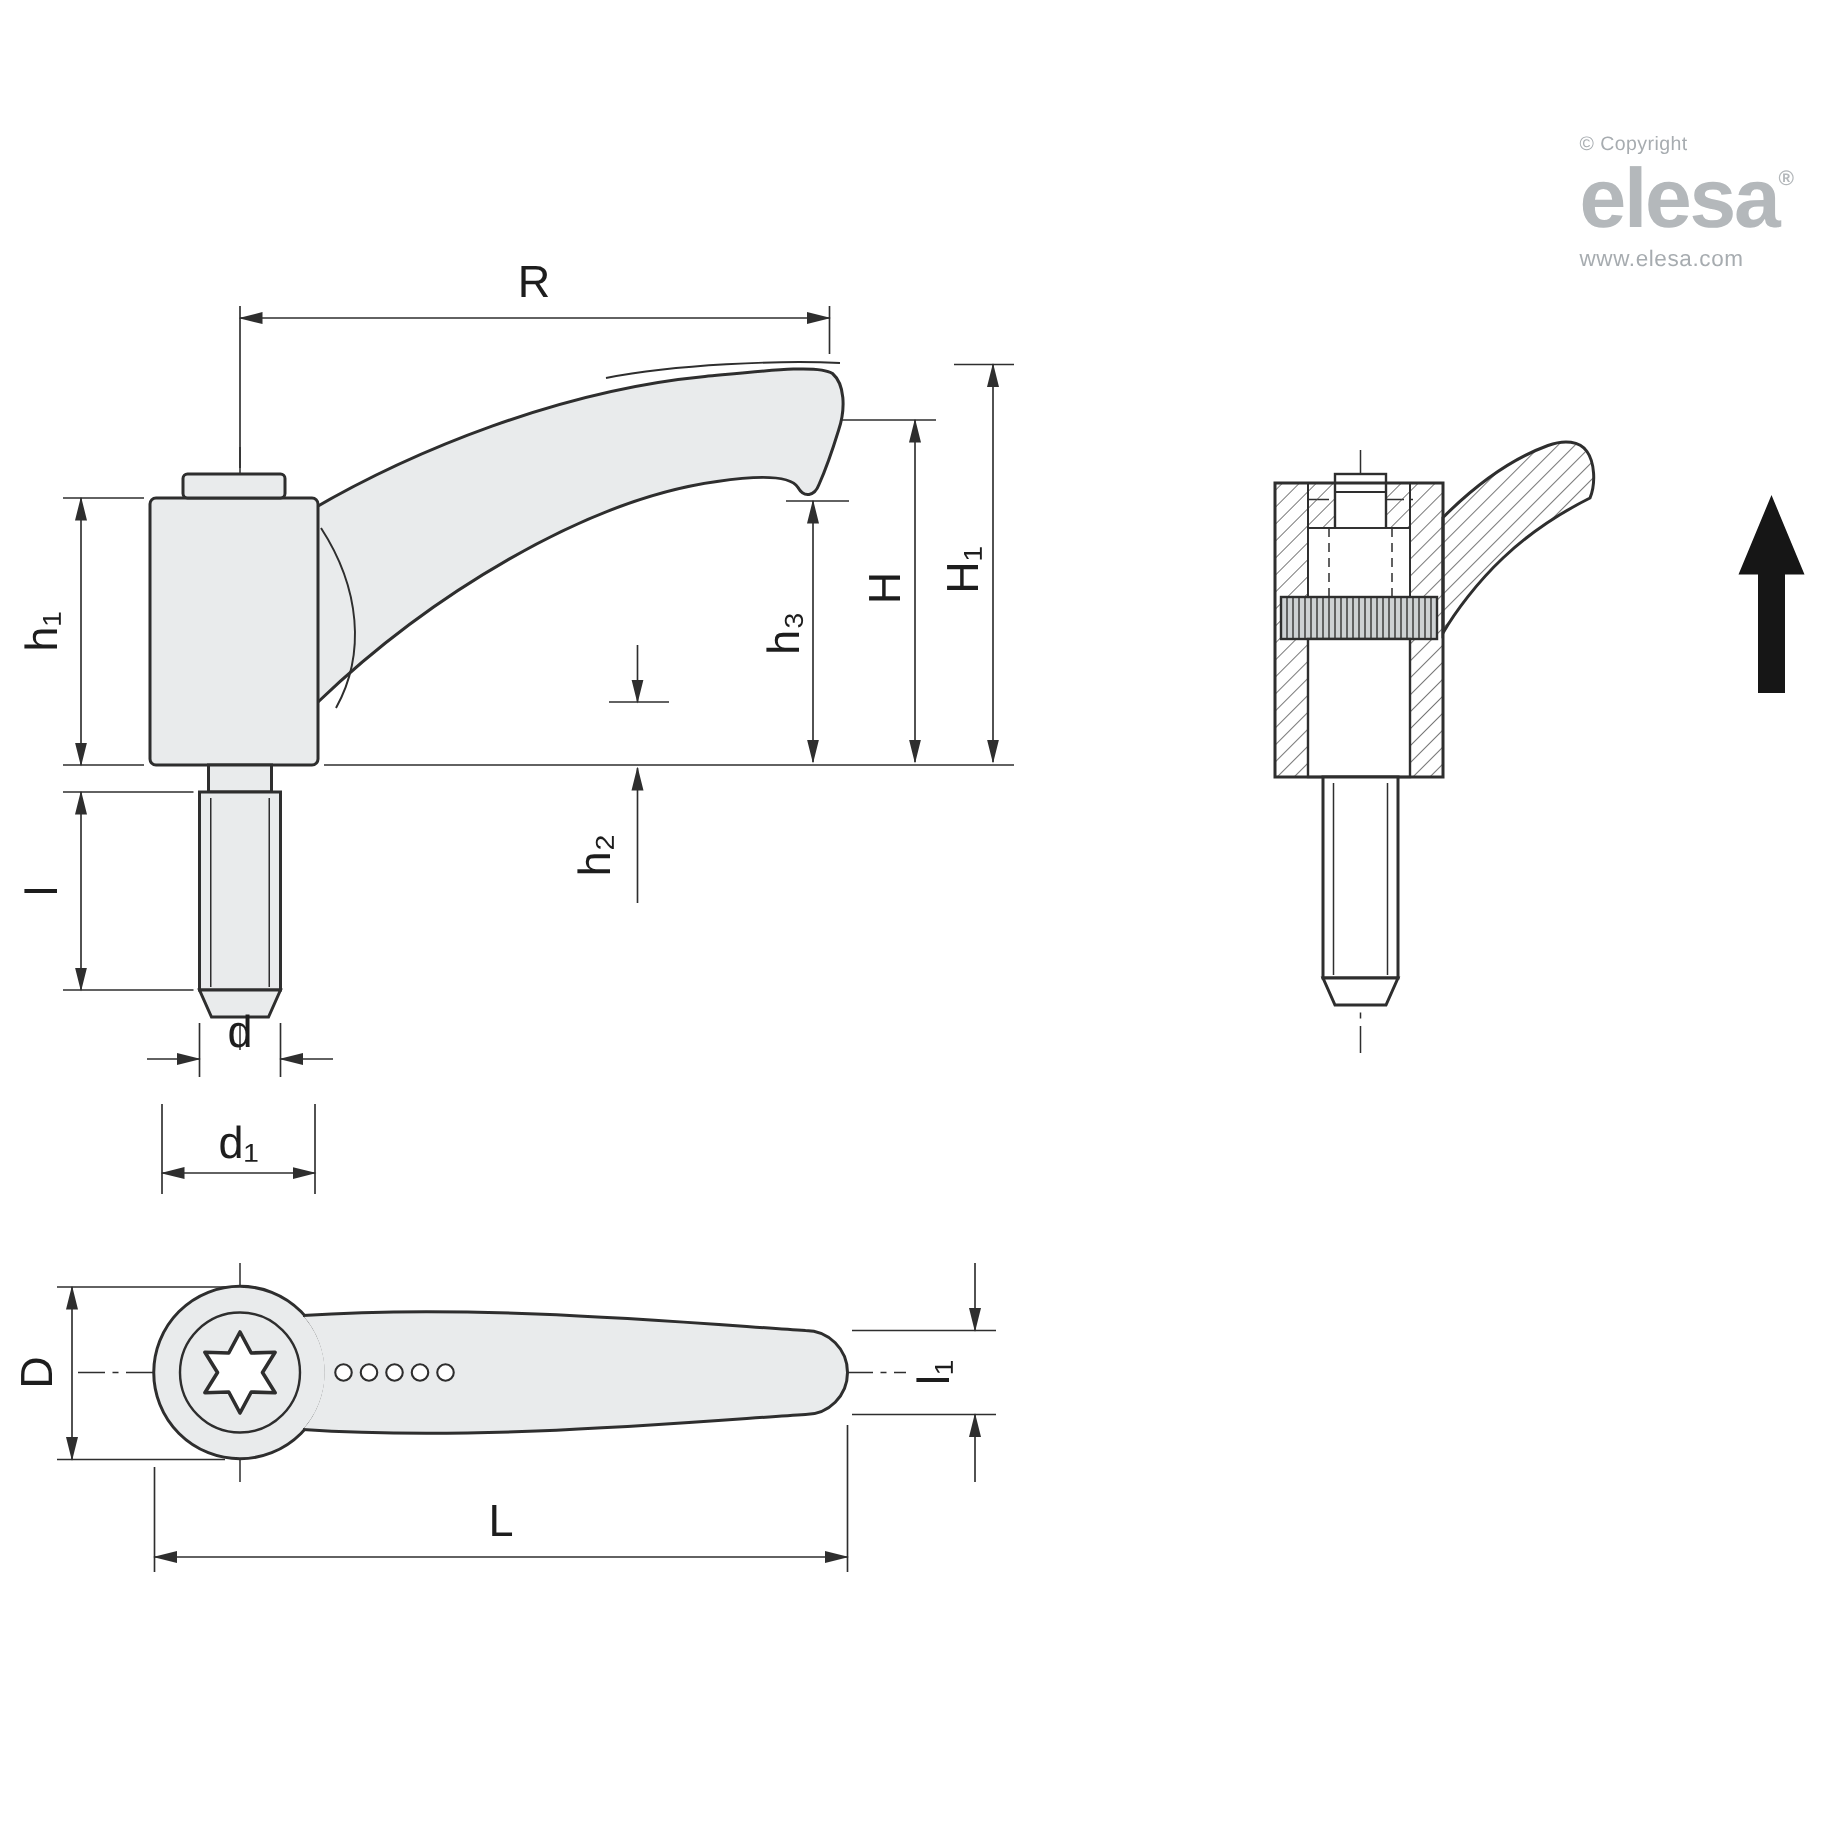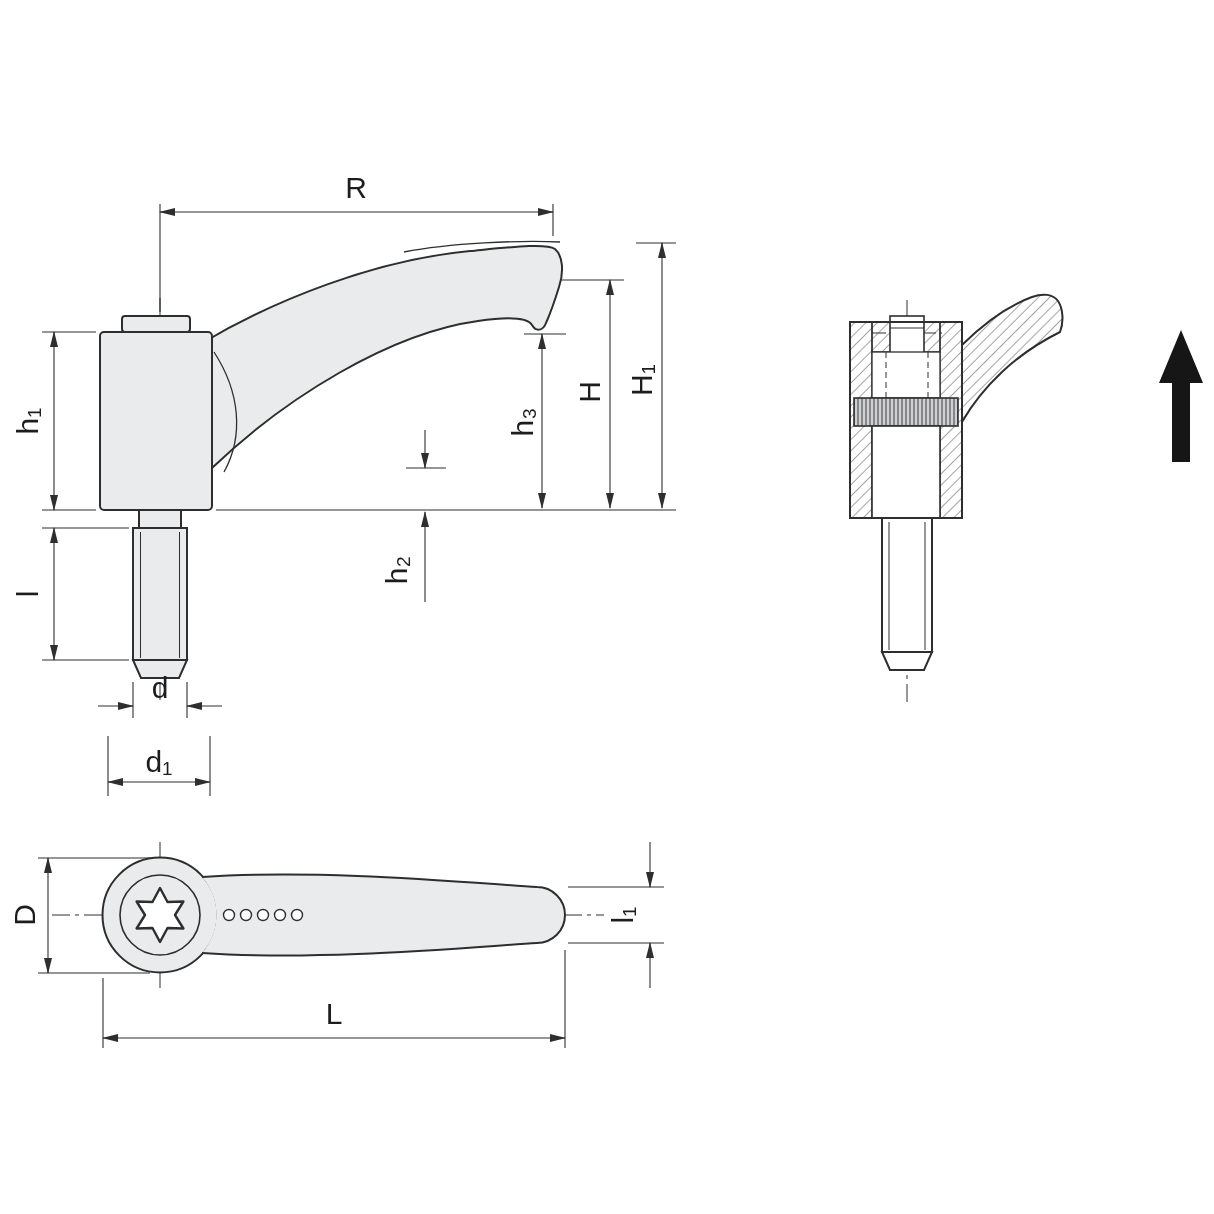--- a/index.html
+++ b/index.html
@@ -189,14 +189,19 @@
         <line x1="568" y1="943" x2="664" y2="943"></line>
         <line x1="650" y1="842" x2="650" y2="887" marker-end="url(#arr)"></line>
         <line x1="650" y1="988" x2="650" y2="943" marker-end="url(#arr)"></line>
         <text class="dim" x="625" y="915" text-anchor="middle" dominant-baseline="middle" transform="rotate(-90 625 915)" stroke="none">l₁</text>
       </g>
     </g>
 
     <path fill="#161616" d="M 1181,330 L 1203,383 L 1190,383 L 1190,462 L 1172,462 L 1172,383 L 1159,383 Z"></path>
   </svg>
 
+  <div class="brand">
+    <div class="copyright">© Copyright</div>
+    <div class="logo"><span>elesa</span><sup>®</sup></div>
+    <div class="website">www.elesa.com</div>
+  </div>
 
 </div>
 
 </body></html>

